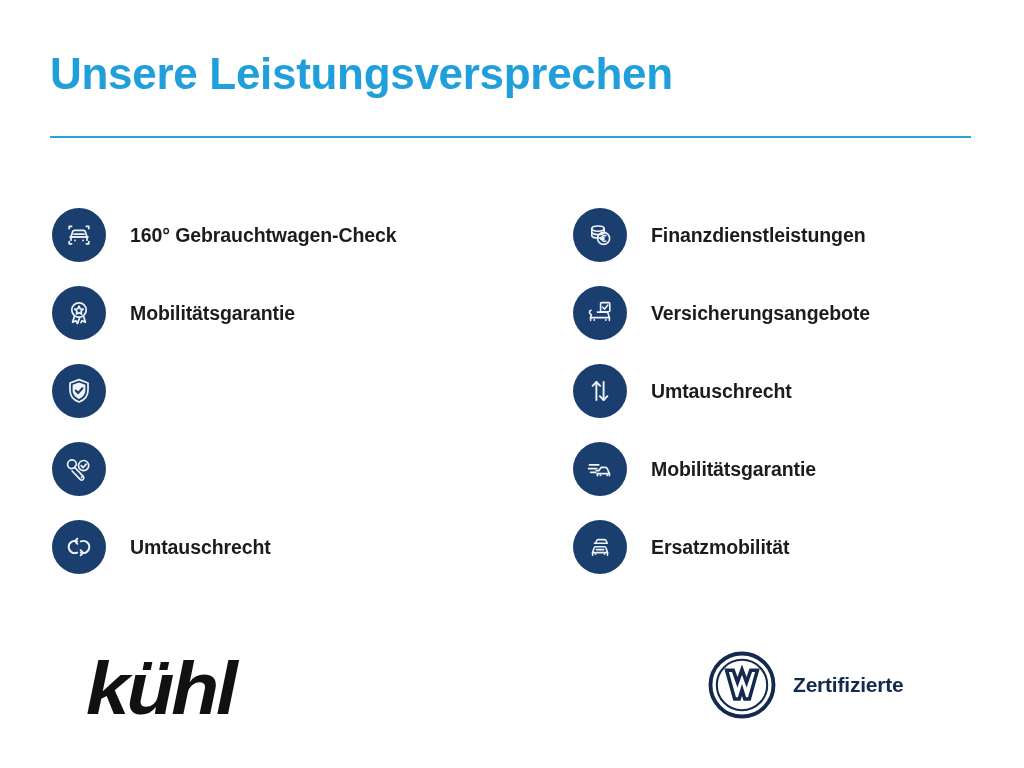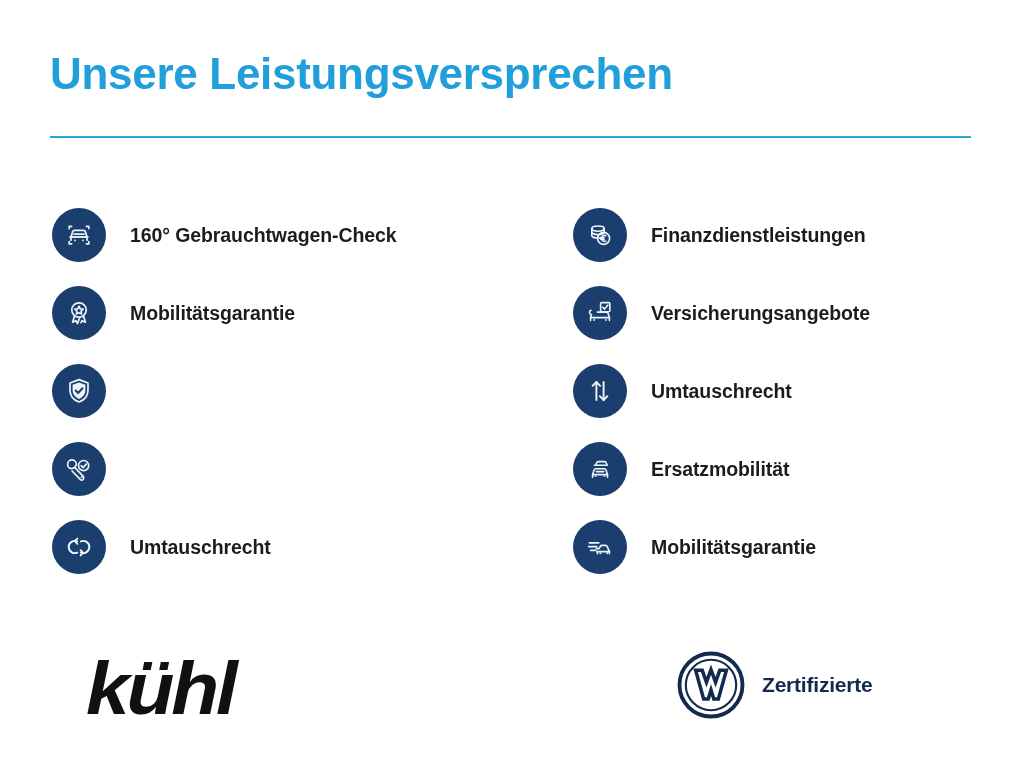--- a/index.html
+++ b/index.html
@@ -108,21 +108,21 @@
     font-weight: bold;
     font-style: italic;
     color: #111111;
     letter-spacing: -3px;
     transform: scaleX(1.06);
     transform-origin: left center;
     font-family: "Liberation Sans", "DejaVu Sans", sans-serif;
   }
   .vw-block {
     position: absolute;
-    left: 676px;
+    left: 707px;
     top: 20px;
     display: flex;
     align-items: center;
   }
   .vw-mark {
     width: 70px;
     height: 70px;
     min-width: 70px;
   }
   .vw-text {
@@ -252,44 +252,44 @@
             <path d="M8.6 10.8l3.8-3.8 3.8 3.8"></path>
             <path d="M19.6 7v18"></path>
             <path d="M23.4 21.2l-3.8 3.8-3.8-3.8"></path>
           </svg>
         </span>
         <span class="benefit-label">Umtauschrecht</span>
       </div>
 
       <div class="benefit-row">
         <span class="benefit-icon">
+          <svg viewBox="0 0 32 32" fill="none" stroke="#eef4fb" stroke-width="1.7" stroke-linecap="round" stroke-linejoin="round">
+            <path d="M13.4 20.6h12l-2.2-5.1a2 2 0 0 0-1.8-1.2h-4.1l-2.6 3.4h-2.4"></path>
+            <path d="M13.4 20.6v2M25.4 20.6v2"></path>
+            <circle cx="16.4" cy="22.3" r="0.95" fill="#eef4fb" stroke="none"></circle>
+            <circle cx="23.2" cy="22.3" r="0.95" fill="#eef4fb" stroke="none"></circle>
+            <path d="M5.4 11.8h9.4M4.6 15.6h8.2M6.6 19.3h5.1"></path>
+          </svg>
+        </span>
+        <span class="benefit-label">Mobilitätsgarantie</span>
+      </div>
+
+      <div class="benefit-row">
+        <span class="benefit-icon">
           <svg viewBox="0 0 32 32" fill="none" stroke="#eef4fb" stroke-width="1.6" stroke-linecap="round" stroke-linejoin="round">
             <path d="M11.6 12.2l1-2.4a1.8 1.8 0 0 1 1.7-1.2h6.2a1.8 1.8 0 0 1 1.7 1.2l1 2.4"></path>
             <path d="M10.4 12.2h12.2"></path>
             <path d="M8.6 21.6h14.9l-1.4-4.4a2 2 0 0 0-1.9-1.4h-8.3a2 2 0 0 0-1.9 1.4z"></path>
             <path d="M8.6 21.6v2.7M23.5 21.6v2.7"></path>
             <path d="M12.4 18.6h7.3"></path>
             <circle cx="11.6" cy="23.1" r="0.9" fill="#eef4fb" stroke="none"></circle>
             <circle cx="20.5" cy="23.1" r="0.9" fill="#eef4fb" stroke="none"></circle>
           </svg>
         </span>
         <span class="benefit-label">Ersatzmobilität</span>
-      </div>
-
-      <div class="benefit-row">
-        <span class="benefit-icon">
-          <svg viewBox="0 0 32 32" fill="none" stroke="#eef4fb" stroke-width="1.7" stroke-linecap="round" stroke-linejoin="round">
-            <path d="M13.4 20.6h12l-2.2-5.1a2 2 0 0 0-1.8-1.2h-4.1l-2.6 3.4h-2.4"></path>
-            <path d="M13.4 20.6v2M25.4 20.6v2"></path>
-            <circle cx="16.4" cy="22.3" r="0.95" fill="#eef4fb" stroke="none"></circle>
-            <circle cx="23.2" cy="22.3" r="0.95" fill="#eef4fb" stroke="none"></circle>
-            <path d="M5.4 11.8h9.4M4.6 15.6h8.2M6.6 19.3h5.1"></path>
-          </svg>
-        </span>
-        <span class="benefit-label">Mobilitätsgarantie</span>
       </div>
 
     </div>
   </div>
 
   <div class="footer">
 
     <div class="dealer-logo">kühl</div>
 
     <div class="vw-block">

